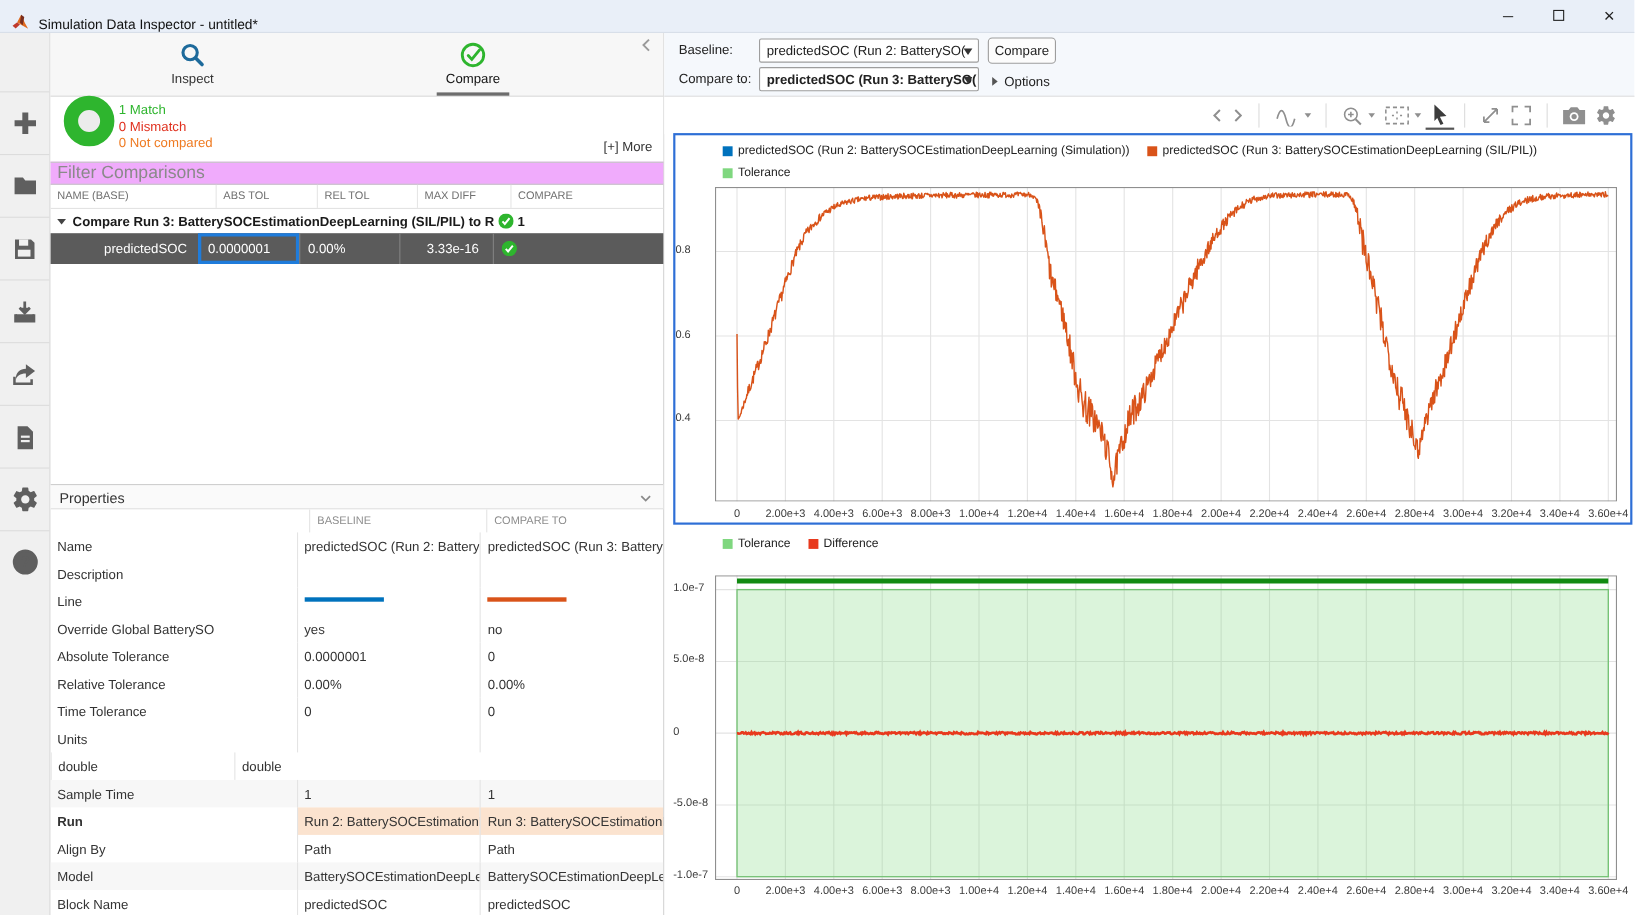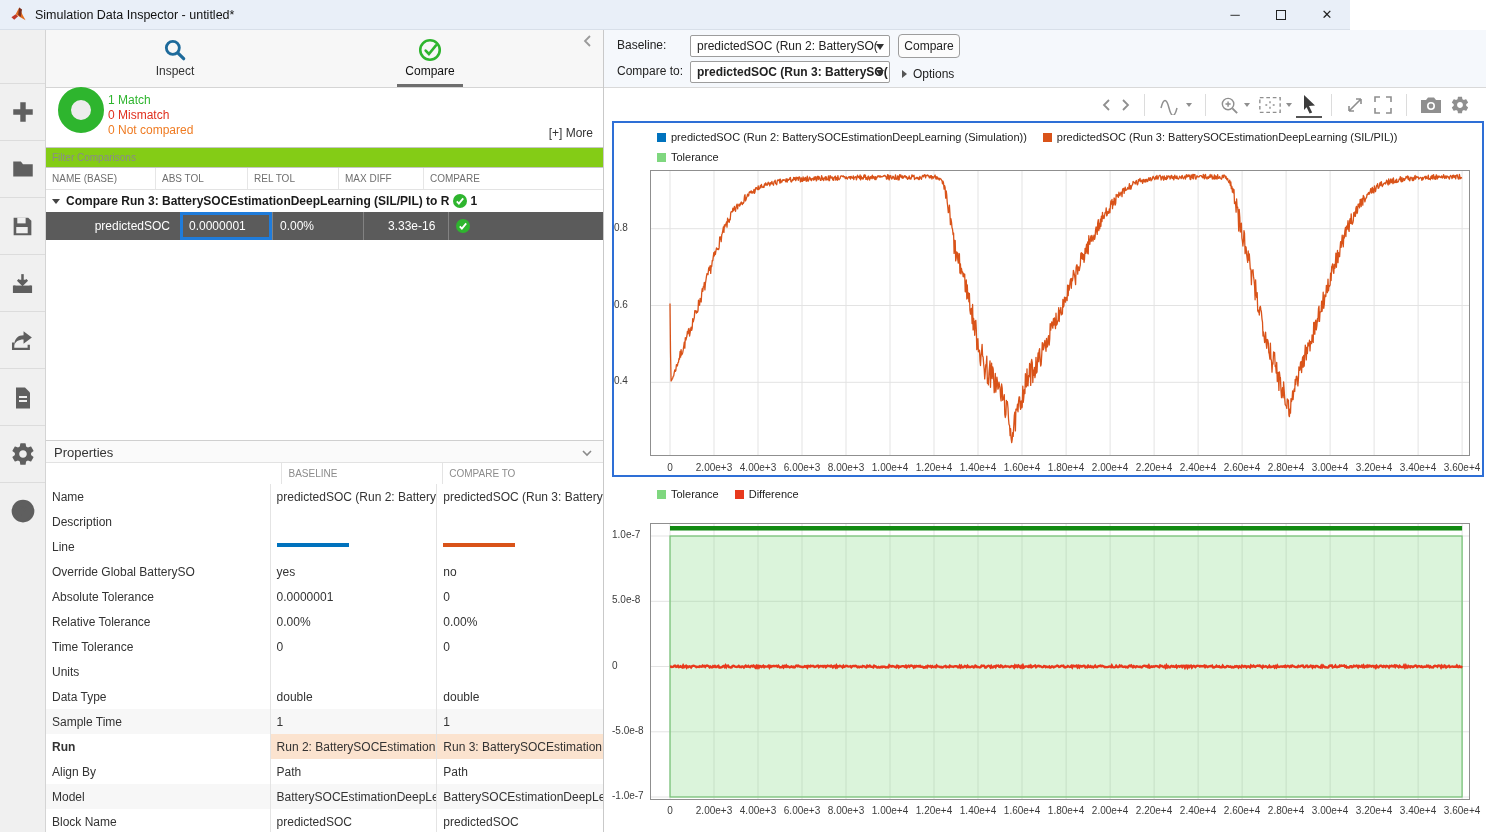--- a/index.html
+++ b/index.html
@@ -1,20 +1,20 @@
 <!DOCTYPE html>
 <html><head>
 <meta charset="utf-8">
 <style>
   * { box-sizing: border-box; margin: 0; padding: 0; }
   html,body { width:1486px; height:832px; }
   body { position:relative; font-family:"Liberation Sans", sans-serif; background:#fff; overflow:hidden; color:#222; }
 
   
-  .titlebar{position:absolute;left:0;top:0;width:1350px;height:30px;background:#e9eff8;border-bottom:1px solid #d8dfe9;display:flex;align-items:center;padding-left:10px;}
+  .titlebar{position:absolute;left:0;top:0;width:1486px;height:30px;background:#e9eff8;border-bottom:1px solid #d8dfe9;display:flex;align-items:flex-end;padding-left:10px;}
   .titlebar .ttl{margin-left:8px;font-size:12.5px;color:#111;}
   .win-controls{margin-left:auto;display:flex;height:30px;}
   .win-btn{width:46px;height:30px;display:flex;align-items:center;justify-content:center;font-size:13px;color:#222;}
 
   
   .sidebar{position:absolute;left:0;top:30px;width:46px;bottom:0;background:#f0f0f0;border-right:1px solid #d4d4d4;padding-top:53px;}
   .side-btn{height:57px;display:flex;align-items:center;justify-content:center;border-top:1px solid #dcdcdc;}
   .side-btn svg{fill:#5f5f5f;stroke:#5f5f5f;}
 
   
@@ -25,26 +25,26 @@
   .tab-inspect{left:69px;} .tab-compare{left:324px;}
   .tab-underline{position:absolute;left:351px;top:54px;width:66px;height:3px;background:#6d6d6d;}
   .collapse-chev{position:absolute;right:8px;top:4px;width:14px;height:14px;}
 
   .status{position:absolute;top:58px;left:0;right:0;height:59px;background:#fff;}
   .donut{position:absolute;left:12px;top:-1px;width:46px;height:46px;border-radius:50%;border:13px solid #2eb52e;background:#ececec;}
   .status-lines{position:absolute;left:62px;top:5px;font-size:12px;line-height:15px;}
   .st-match{color:#2eb52e;} .st-mismatch{color:#e0301e;} .st-notcomp{color:#ef7b22;}
   .more{position:absolute;right:10px;bottom:7px;font-size:12px;color:#333;}
 
-  .filter{position:absolute;top:117px;left:0;right:0;height:21px;border:1px solid #c6c6c6;border-left:none;border-right:none;font-size:10px;color:#555;padding:2px 6px;background:#84cc16;width:100%;outline:none;}
+  .filter{position:absolute;top:117px;left:0;right:0;height:21px;border:1px solid #c6c6c6;border-left:none;border-right:none;font-size:16px;color:#555;padding:2px 6px;background:#f0abfc;width:100%;outline:none;}
   .filter::placeholder{color:#8a8a8a;}
 
   .cmp-header{position:absolute;top:138px;left:0;right:0;height:22px;border-bottom:1px solid #e3e3e3;display:flex;font-size:10px;color:#6f6f6f;}
   .cmp-header div{padding:5px 0 0 6px;border-right:1px solid #e6e6e6;white-space:nowrap;overflow:hidden;}
-  .hc0{width:110px;} .hc1{width:92px;} .hc2{width:91px;} .hc3{width:85px;} .hc4{flex:1;border-right:none!important;}
+  .hc0{width:151px;} .hc1{width:92px;} .hc2{width:91px;} .hc3{width:85px;} .hc4{flex:1;border-right:none!important;}
 
   .group-row{position:absolute;top:160px;left:0;right:0;height:22px;display:flex;align-items:center;font-size:12px;font-weight:bold;color:#1a1a1a;padding-left:6px;}
   .tri-down{width:0;height:0;border-left:4px solid transparent;border-right:4px solid transparent;border-top:5px solid #444;margin-right:6px;}
   .group-label{max-width:388px;white-space:nowrap;overflow:hidden;}
   .group-count{margin-left:3px;font-weight:bold;}
 
   .sel-row{position:absolute;top:182px;left:0;right:0;height:28px;background:#5b5b5b;display:flex;color:#fff;font-size:12px;}
   .sel-row>div{height:28px;line-height:28px;white-space:nowrap;overflow:hidden;}
   .rc-name{width:134px;text-align:right;padding-right:10px;}
   .rc-abs{width:92px;padding-left:6px;border:3px solid #1f7cdb;line-height:22px !important;}
@@ -291,21 +291,20 @@
         <div class="pl">Time Tolerance</div>
         <div class="pv">0</div>
         <div class="pv">0</div>
       </div>
     <div class="prow">
         <div class="pl">Units</div>
         <div class="pv"></div>
         <div class="pv"></div>
       </div>
     <div class="prow">
-        <div class="pl">Data Type</div>
         <div class="pv">double</div>
         <div class="pv">double</div>
       </div>
     <div class="prow alt">
         <div class="pl">Sample Time</div>
         <div class="pv">1</div>
         <div class="pv">1</div>
       </div>
     <div class="prow hl">
         <div class="pl">Run</div>

